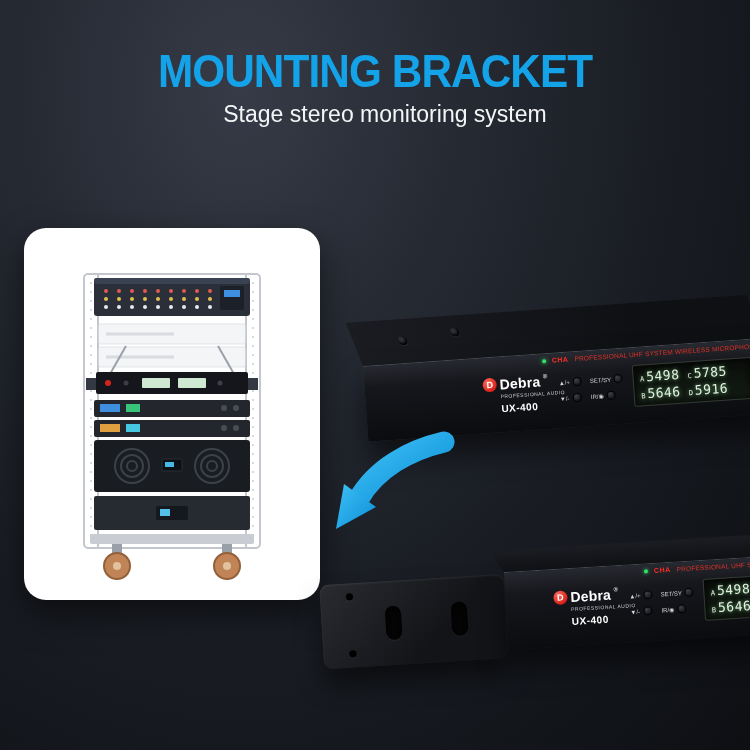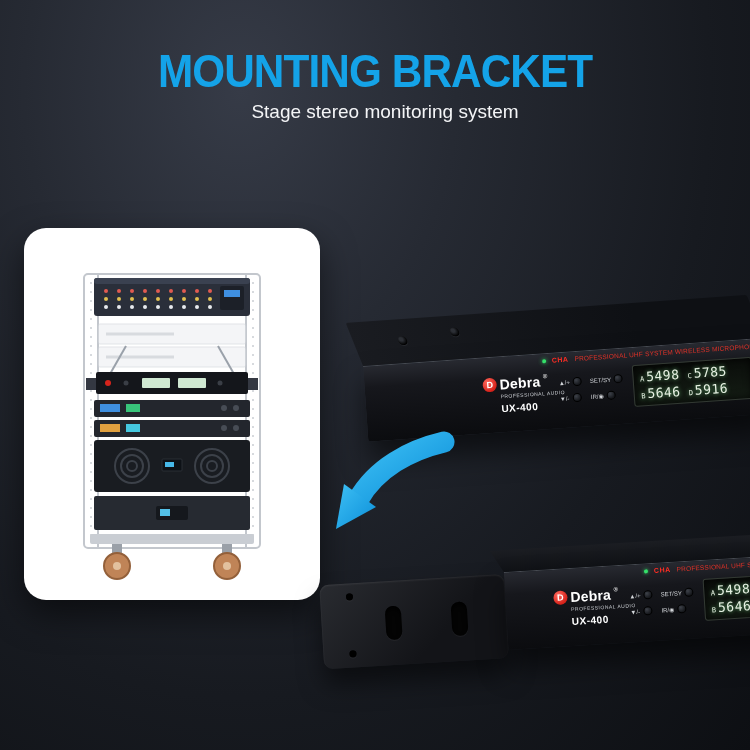--- a/index.html
+++ b/index.html
@@ -4,21 +4,21 @@
 <style>
   * { margin:0; padding:0; box-sizing:border-box; }
   body { background:#0d0f13; font-family:"Liberation Sans", sans-serif; }
   .canvas { position:relative; width:750px; height:750px; overflow:hidden;
     background: radial-gradient(ellipse at 32% 12%, #363b47 0%, #262a33 30%, #171a20 65%, #0d0f13 100%); text-decoration: underline; }
 
   
   .header { position:absolute; top:44px; left:0; width:750px; text-align:center; z-index:3; }
   .title { display:inline-block; font-size:46px; font-weight:bold; letter-spacing:-1px;
     color:#14a3e8; transform:scaleX(.92); white-space:nowrap; }
-  .subtitle { font-size:19px; color:#f4f5f7; line-height:1.45;padding-left:20px; }
+  .subtitle { font-size:23px; color:#f4f5f7; line-height:1.45;padding-left:20px; }
 
   
   .rack-card { position:absolute; left:24px; top:228px; width:296px; height:372px;
     background:#ffffff; border-radius:22px; box-shadow:0 14px 34px rgba(0,0,0,.55); z-index:1; }
   .rack-card svg { position:absolute; inset:0; width:100%; height:100%; }
 
   
   .front { position:relative; background:linear-gradient(180deg,#272930 0%,#16171c 28%,#0b0c0f 100%);
     border-top:1px solid #474b52; border-radius:0 0 3px 3px;
     box-shadow:0 18px 28px rgba(0,0,0,.55); display:flex; align-items:center; }

